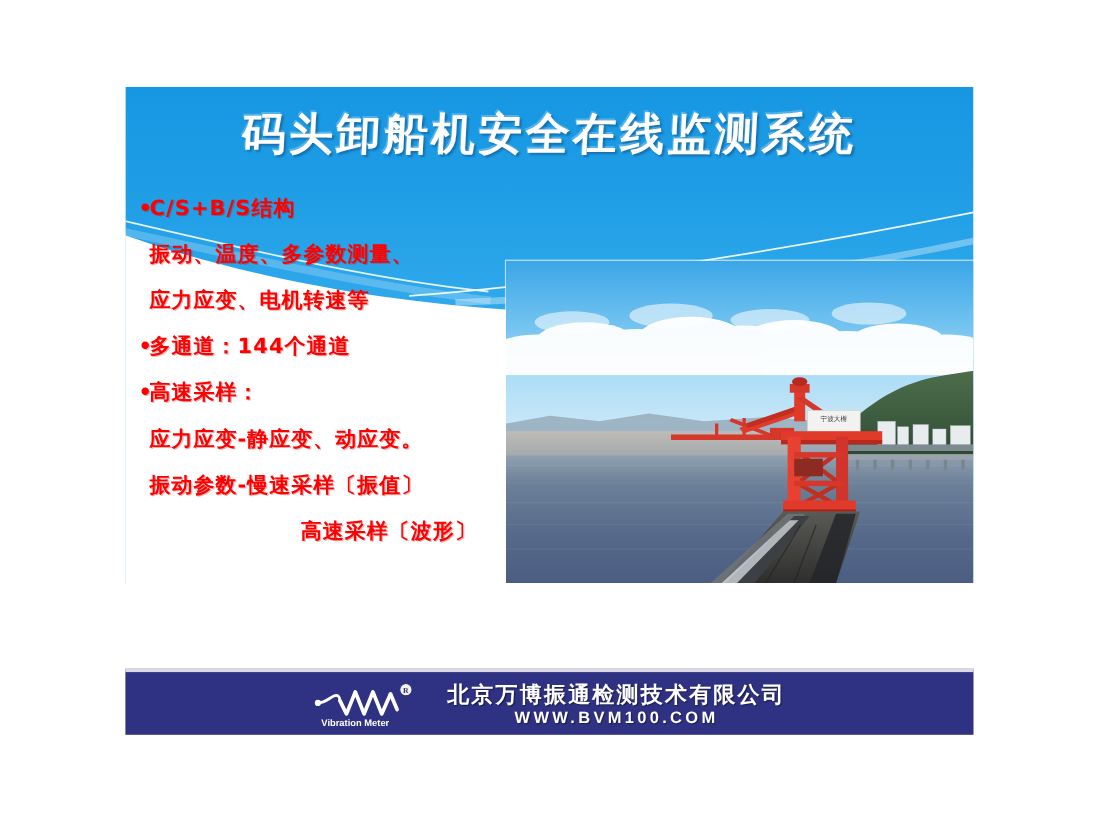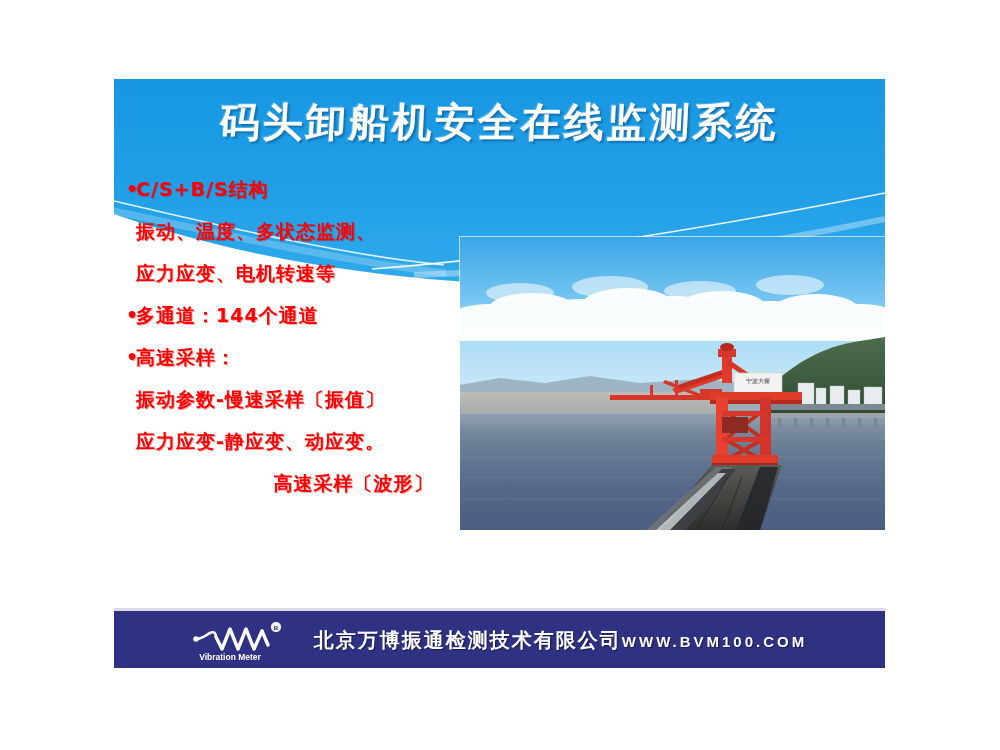--- a/index.html
+++ b/index.html
@@ -151,21 +151,21 @@
     transform: translateY(1px);
   }
   .logo-mark {
     position: relative;
     width: 108px;
     height: 44px;
   }
   .logo-mark svg { display:block; width:100%; height:100%; }
   .footer-text {
     display: flex;
-    flex-direction: row;
+    flex-direction: column;
     align-items: center;
     line-height: 1.05;
   }
   .company-cn {
     color: #ffffff;
     font-size: 20px;
     font-weight: bold;
     letter-spacing: 2px;
     font-family: "DejaVu Sans", "Liberation Sans", sans-serif;
     text-shadow: 1px 1px 1px rgba(0,0,0,0.45);
@@ -206,36 +206,36 @@
     </div>
   </div>
 
   <div class="slide-title">码头卸船机安全在线监测系统</div>
 
   <div class="bullets">
     <div class="bline lvl1">
       <span class="dot">•</span><span>C/S+B/S结构</span>
     </div>
     <div class="bline lvl2">
-      <span>振动、温度、多状态监测、</span>
+      <span>振动、温度、多参数测量、</span>
     </div>
     <div class="bline lvl2">
       <span>应力应变、电机转速等</span>
     </div>
     <div class="bline lvl1">
       <span class="dot">•</span><span>多通道：144个通道</span>
     </div>
     <div class="bline lvl1">
       <span class="dot">•</span><span>高速采样：</span>
     </div>
     <div class="bline lvl2">
+      <span>应力应变-静应变、动应变。</span>
+    </div>
+    <div class="bline lvl2">
       <span>振动参数-慢速采样〔振值〕</span>
-    </div>
-    <div class="bline lvl2">
-      <span>应力应变-静应变、动应变。</span>
     </div>
     <div class="bline lvl2 indent-extra">
       <span>高速采样〔波形〕</span>
     </div>
   </div>
 
   <div class="photo-frame">
     <svg viewBox="0 0 425 293" preserveAspectRatio="none">
       <defs>
         <linearGradient id="skyG" x1="0" y1="0" x2="0" y2="1">

